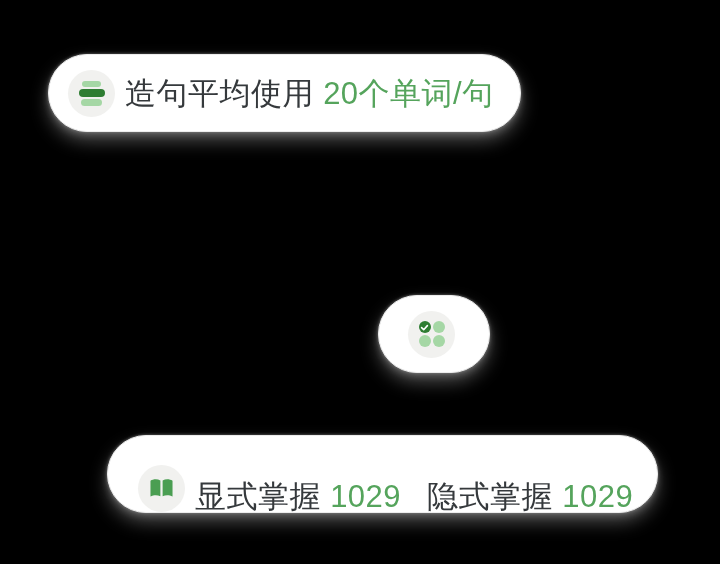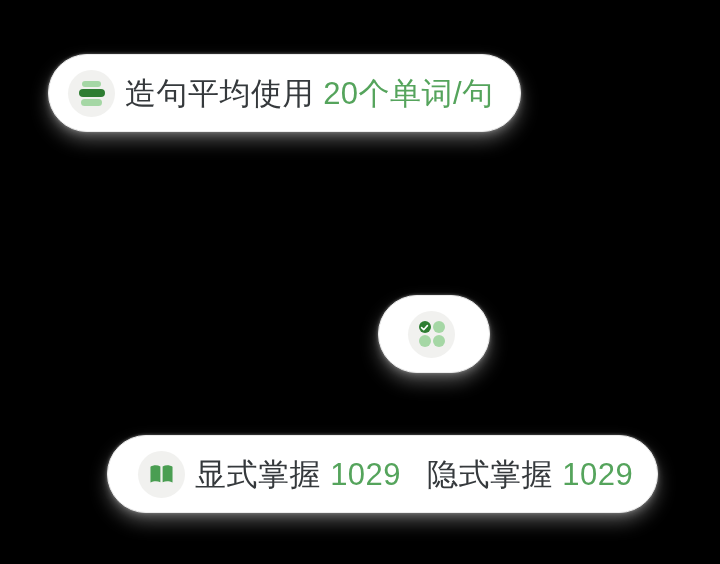--- a/index.html
+++ b/index.html
@@ -26,21 +26,21 @@
     align-items: center;
     box-sizing: border-box;
     white-space: nowrap;
     box-shadow:
       0 9px 18px rgba(150,150,150,0.50),
       0 3px 7px  rgba(150,150,150,0.38),
       0 0 3px    rgba(175,175,175,0.55);
   }
   .pill-1 { left: 48px;  top: 54px;  padding: 0 26px 0 19px; }
   .pill-2 { left: 378px; top: 295px; padding: 0 24px 0 29px; }
-  .pill-3 { left: 107px; top: 435px; padding: 0 24px 0 30px; }
+  .pill-3 { left: 107px; top: 435px; padding: 0 24px 0 30px; align-items: flex-end; }
 
   .icon-circle {
     width: 47px;
     height: 47px;
     border-radius: 50%;
     background: #f1f1ef;
     display: flex;
     align-items: center;
     justify-content: center;
     flex: 0 0 auto;

